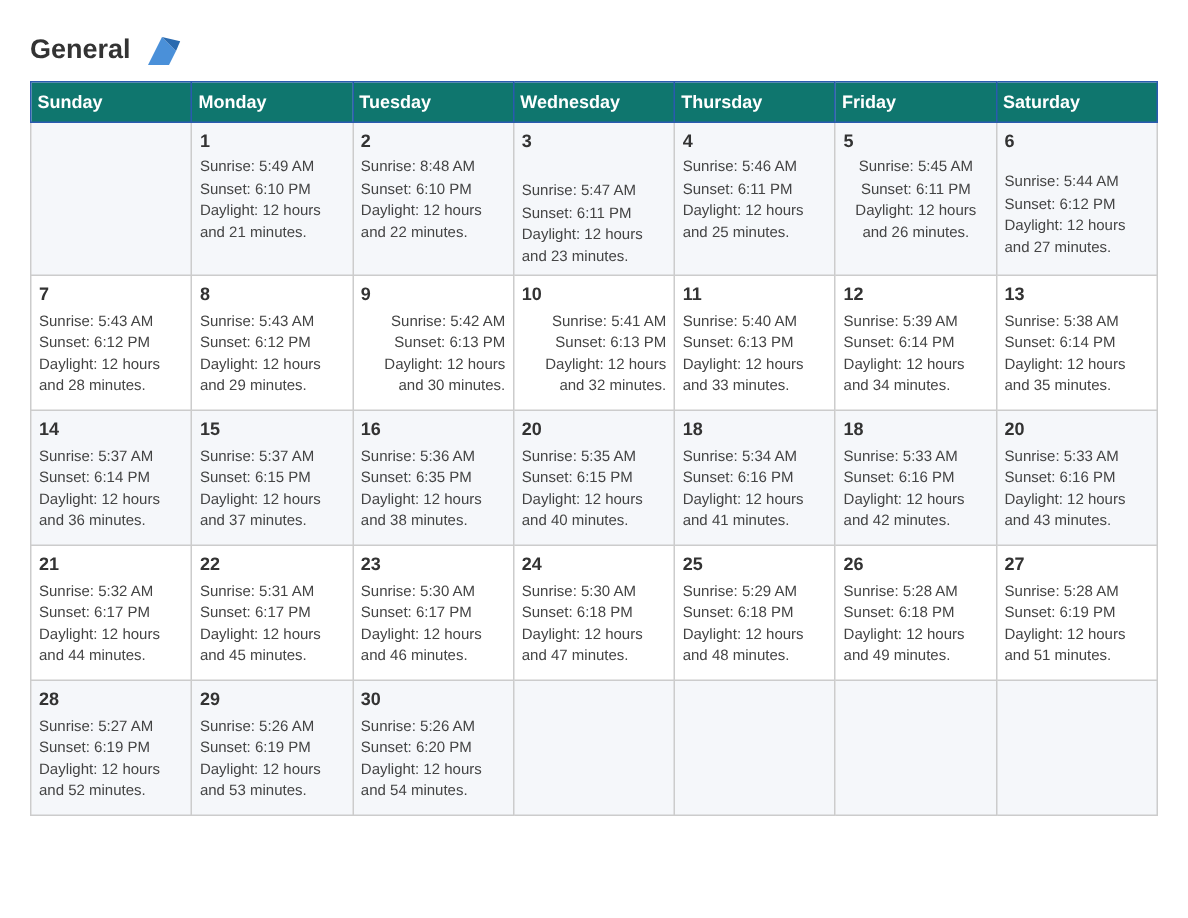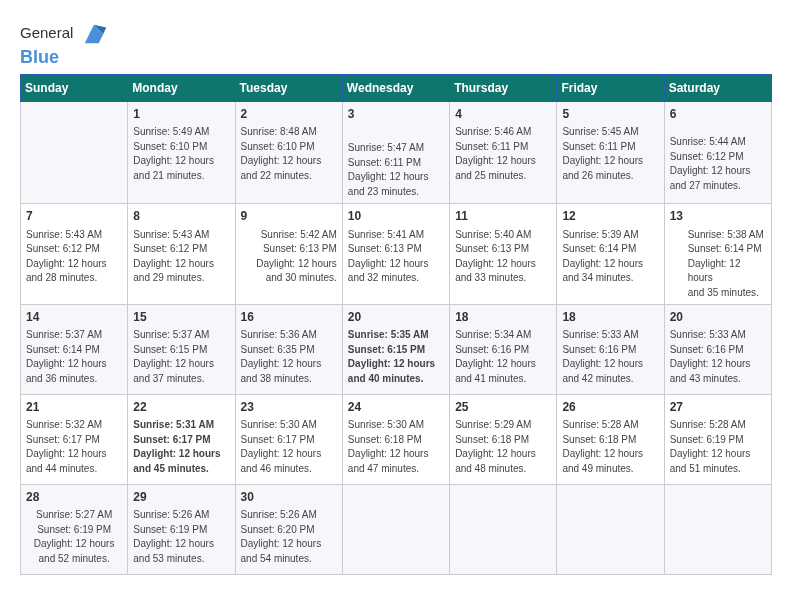--- a/index.html
+++ b/index.html
@@ -78,30 +78,29 @@
       color: #444;
     }
   </style>
 </head>
 <body>
 
 <div class="header">
   <div class="logo">
     <div>
       <div style="display:flex; align-items:center;">
-        <div style="font-size:15px; font-weight:normal; color:#333; line-height:1.1;">
+        <div style="font-size:18px; font-weight:bold; color:#333; line-height:1.1;">
           <span style="color:#333;">General</span>
           <svg class="logo-icon" viewBox="0 0 30 30" style="display:inline-block; vertical-align:middle; margin-left:2px;">
             <polygon points="5,25 15,5 25,15 20,25" fill="#4a90d9"></polygon>
             <polygon points="15,5 25,15 28,8" fill="#2a6aaf"></polygon>
           </svg>
         </div>
         <div></div>
       </div>
-      <div style="font-size:18px; font-weight:bold; color:#4a90d9; line-height:1.1;">Blue</div>
     </div>
   </div>
   <div class="title-block">
     <div class="month-title"></div>
     <div class="location"></div>
   </div>
 </div>
 
 <table>
   <thead>
@@ -141,21 +140,21 @@
         </td>
         <td>
           <span class="day-number">4</span>
           <div class="day-info" style="white-space: pre-line;">Sunrise: 5:46 AM
 Sunset: 6:11 PM
 Daylight: 12 hours
 and 25 minutes.</div>
         </td>
         <td>
           <span class="day-number">5</span>
-          <div class="day-info" style="white-space: pre-line;">Sunrise: 5:45 AM
+          <div class="day-info" style="white-space: pre-line; text-align: center;">Sunrise: 5:45 AM
 Sunset: 6:11 PM
 Daylight: 12 hours
 and 26 minutes.</div>
         </td>
         <td>
           <span class="day-number">6</span>
           <div class="day-info" style="white-space: pre-line; margin-top: 12px;">Sunrise: 5:44 AM
 Sunset: 6:12 PM
 Daylight: 12 hours
 and 27 minutes.</div>
@@ -178,42 +177,42 @@
         </td>
         <td>
           <span class="day-number">9</span>
           <div class="day-info" style="white-space: pre-line; text-align: right;">Sunrise: 5:42 AM
 Sunset: 6:13 PM
 Daylight: 12 hours
 and 30 minutes.</div>
         </td>
         <td>
           <span class="day-number">10</span>
-          <div class="day-info" style="white-space: pre-line;">Sunrise: 5:41 AM
+          <div class="day-info" style="white-space: pre-line; text-align: right;">Sunrise: 5:41 AM
 Sunset: 6:13 PM
 Daylight: 12 hours
 and 32 minutes.</div>
         </td>
         <td>
           <span class="day-number">11</span>
           <div class="day-info" style="white-space: pre-line;">Sunrise: 5:40 AM
 Sunset: 6:13 PM
 Daylight: 12 hours
 and 33 minutes.</div>
         </td>
         <td>
           <span class="day-number">12</span>
           <div class="day-info" style="white-space: pre-line;">Sunrise: 5:39 AM
 Sunset: 6:14 PM
 Daylight: 12 hours
 and 34 minutes.</div>
         </td>
         <td>
           <span class="day-number">13</span>
-          <div class="day-info" style="white-space: pre-line; margin-left: 18px;">Sunrise: 5:38 AM
+          <div class="day-info" style="white-space: pre-line;">Sunrise: 5:38 AM
 Sunset: 6:14 PM
 Daylight: 12 hours
 and 35 minutes.</div>
         </td>
       </tr>
       <tr>
         <td>
           <span class="day-number">14</span>
           <div class="day-info" style="white-space: pre-line;">Sunrise: 5:37 AM
 Sunset: 6:14 PM
@@ -229,21 +228,21 @@
         </td>
         <td>
           <span class="day-number">16</span>
           <div class="day-info" style="white-space: pre-line;">Sunrise: 5:36 AM
 Sunset: 6:35 PM
 Daylight: 12 hours
 and 38 minutes.</div>
         </td>
         <td>
           <span class="day-number">20</span>
-          <div class="day-info" style="white-space: pre-line; font-weight: bold;">Sunrise: 5:35 AM
+          <div class="day-info" style="white-space: pre-line;">Sunrise: 5:35 AM
 Sunset: 6:15 PM
 Daylight: 12 hours
 and 40 minutes.</div>
         </td>
         <td>
           <span class="day-number">18</span>
           <div class="day-info" style="white-space: pre-line;">Sunrise: 5:34 AM
 Sunset: 6:16 PM
 Daylight: 12 hours
 and 41 minutes.</div>
@@ -266,21 +265,21 @@
       <tr>
         <td>
           <span class="day-number">21</span>
           <div class="day-info" style="white-space: pre-line;">Sunrise: 5:32 AM
 Sunset: 6:17 PM
 Daylight: 12 hours
 and 44 minutes.</div>
         </td>
         <td>
           <span class="day-number">22</span>
-          <div class="day-info" style="white-space: pre-line; font-weight: bold;">Sunrise: 5:31 AM
+          <div class="day-info" style="white-space: pre-line;">Sunrise: 5:31 AM
 Sunset: 6:17 PM
 Daylight: 12 hours
 and 45 minutes.</div>
         </td>
         <td>
           <span class="day-number">23</span>
           <div class="day-info" style="white-space: pre-line;">Sunrise: 5:30 AM
 Sunset: 6:17 PM
 Daylight: 12 hours
 and 46 minutes.</div>
@@ -310,21 +309,21 @@
           <span class="day-number">27</span>
           <div class="day-info" style="white-space: pre-line;">Sunrise: 5:28 AM
 Sunset: 6:19 PM
 Daylight: 12 hours
 and 51 minutes.</div>
         </td>
       </tr>
       <tr>
         <td>
           <span class="day-number">28</span>
-          <div class="day-info" style="white-space: pre-line; text-align: center;">Sunrise: 5:27 AM
+          <div class="day-info" style="white-space: pre-line;">Sunrise: 5:27 AM
 Sunset: 6:19 PM
 Daylight: 12 hours
 and 52 minutes.</div>
         </td>
         <td>
           <span class="day-number">29</span>
           <div class="day-info" style="white-space: pre-line;">Sunrise: 5:26 AM
 Sunset: 6:19 PM
 Daylight: 12 hours
 and 53 minutes.</div>

